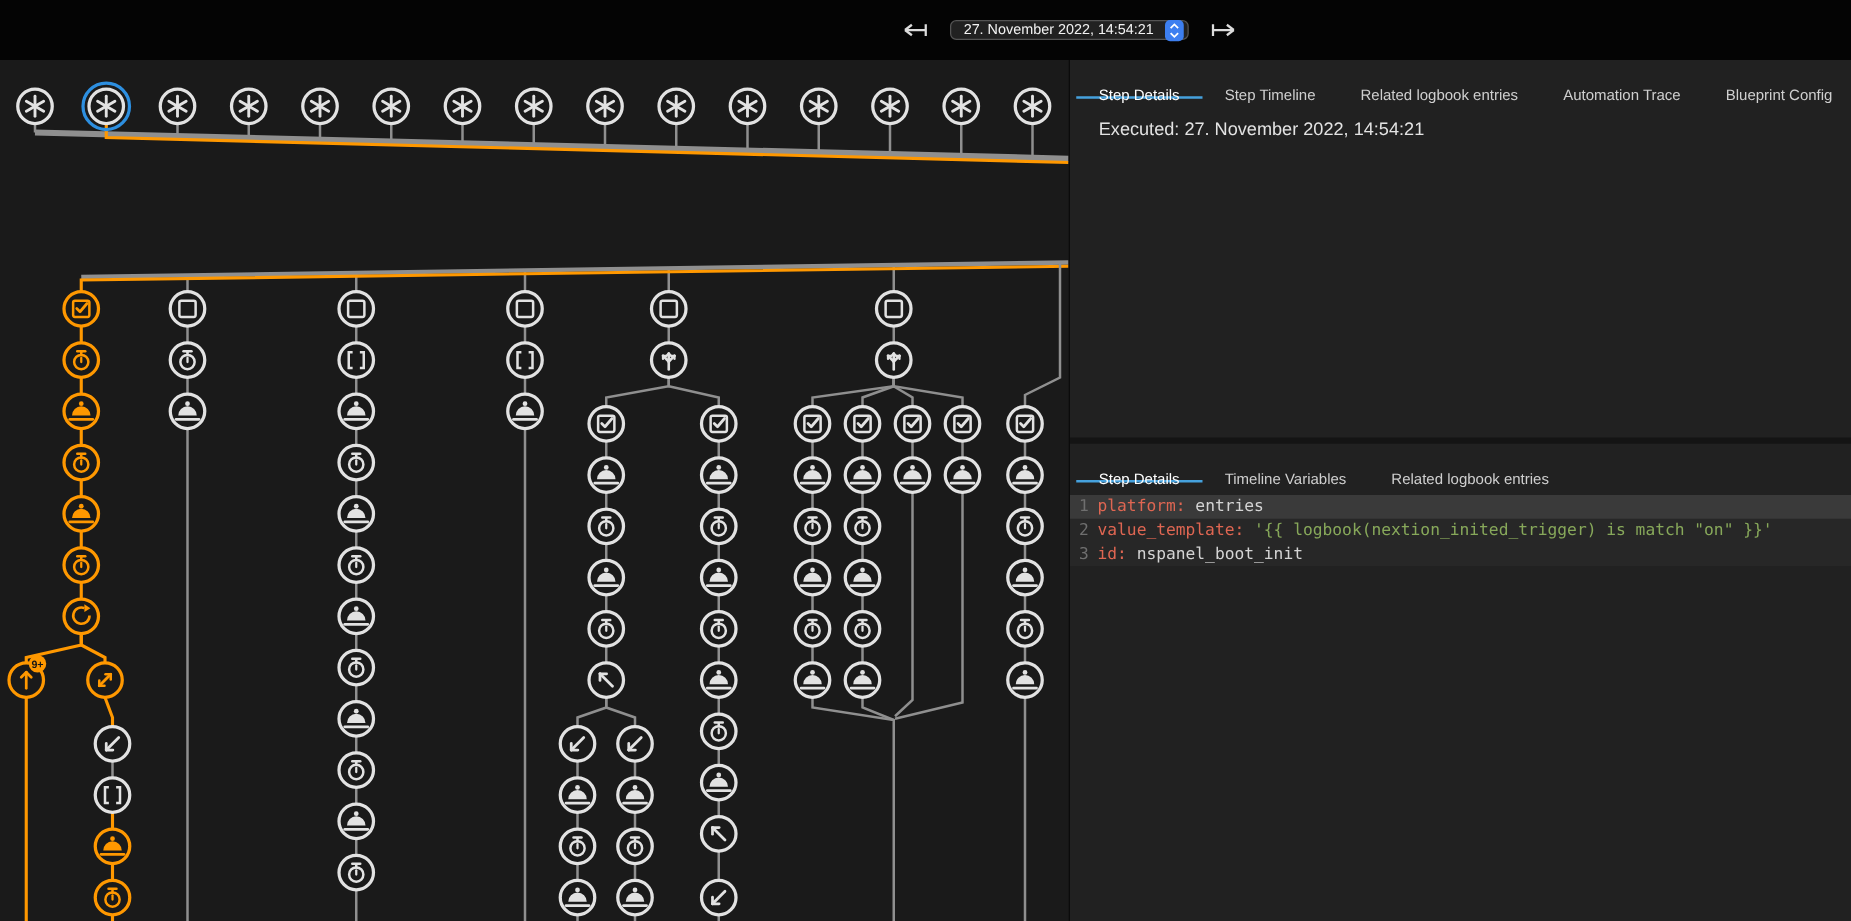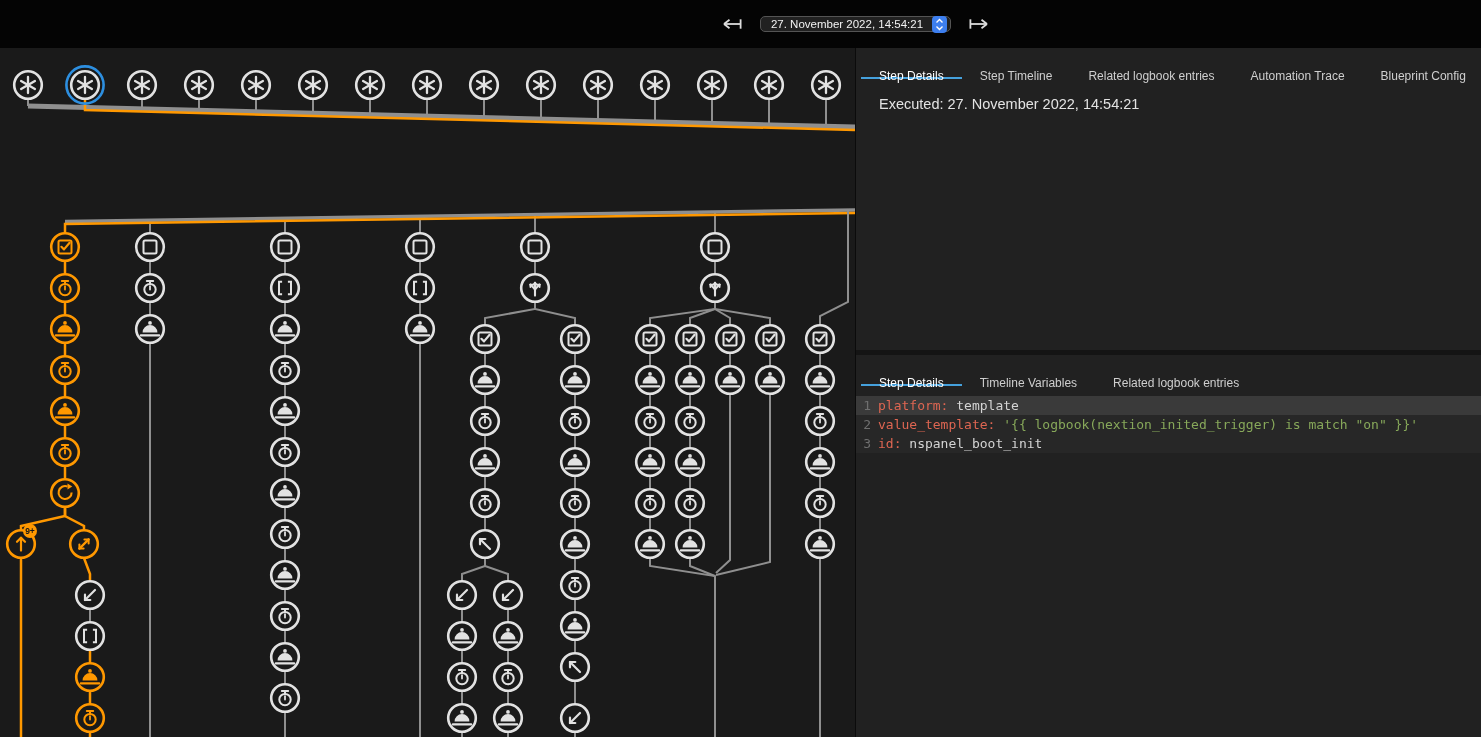--- a/index.html
+++ b/index.html
@@ -807,21 +807,21 @@
     </div>
     <div class="panel-bottom">
       <div class="tabs" id="tabs-bottom">
           <div class="tab active">Step Details</div>
           <div class="tab">Timeline Variables</div>
           <div class="tab">Related logbook entries</div>
         </div>
       <div class="code" id="code">
           <div class="code-row hl">
             <span class="gutter">1</span>
-            <span class="code-text"><span class="tok-key">platform:</span><span class="tok-plain"> template</span></span>
+            <span class="code-text"><span class="tok-key">platform:</span><span class="tok-plain"> entries</span></span>
           </div>
           <div class="code-row">
             <span class="gutter">2</span>
             <span class="code-text"><span class="tok-key">value_template:</span><span class="tok-plain"> </span><span class="tok-str">'{{ logbook(nextion_inited_trigger) is match "on" }}'</span></span>
           </div>
           <div class="code-row">
             <span class="gutter">3</span>
             <span class="code-text"><span class="tok-key">id:</span><span class="tok-plain"> nspanel_boot_init</span></span>
           </div>
         </div>

